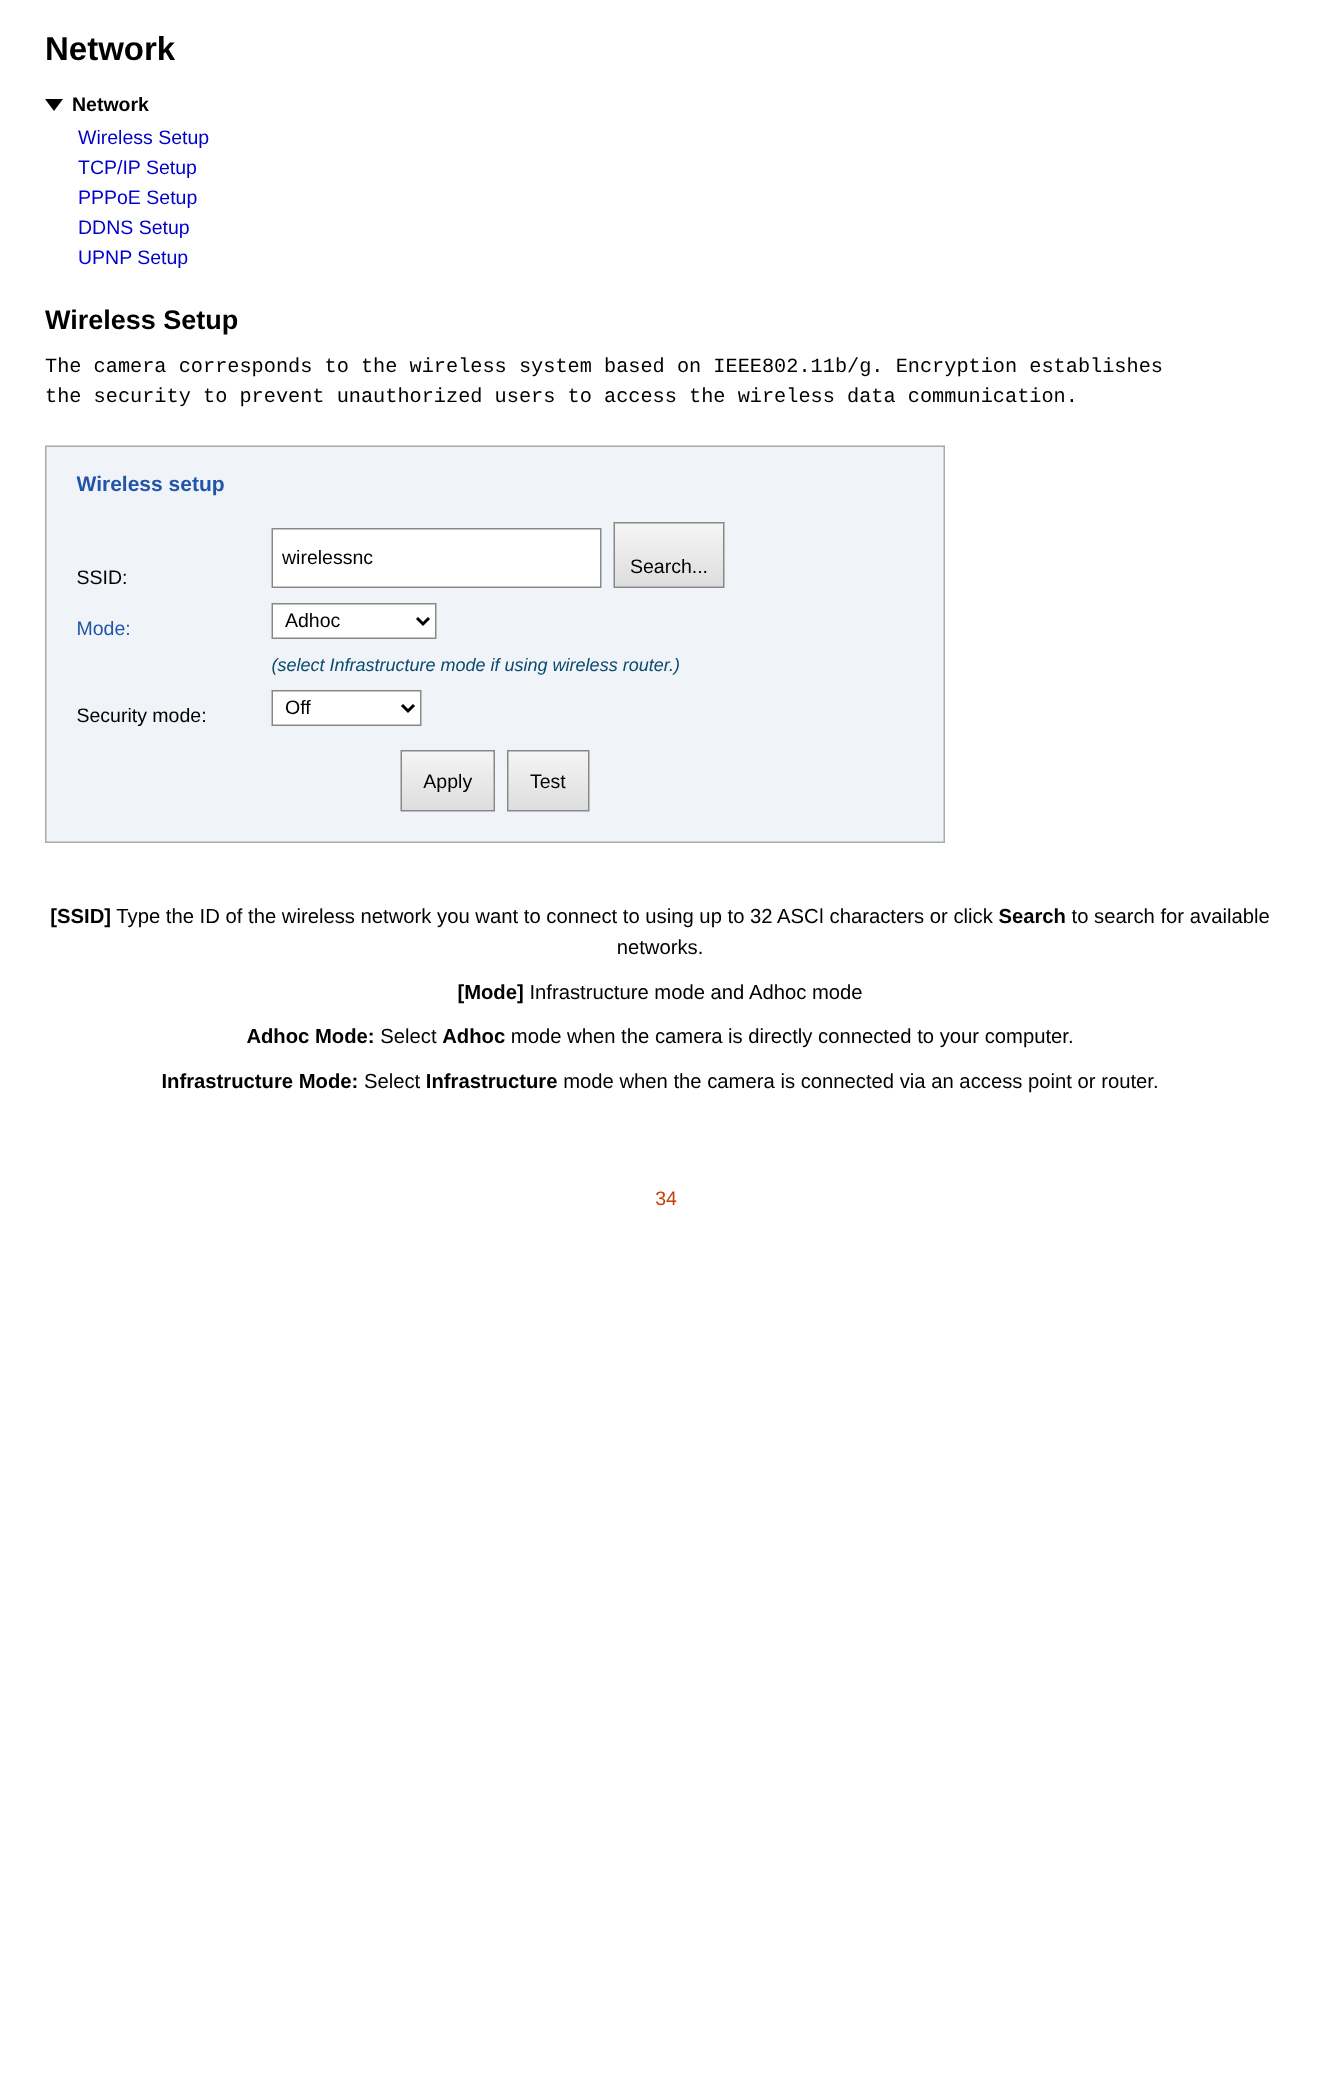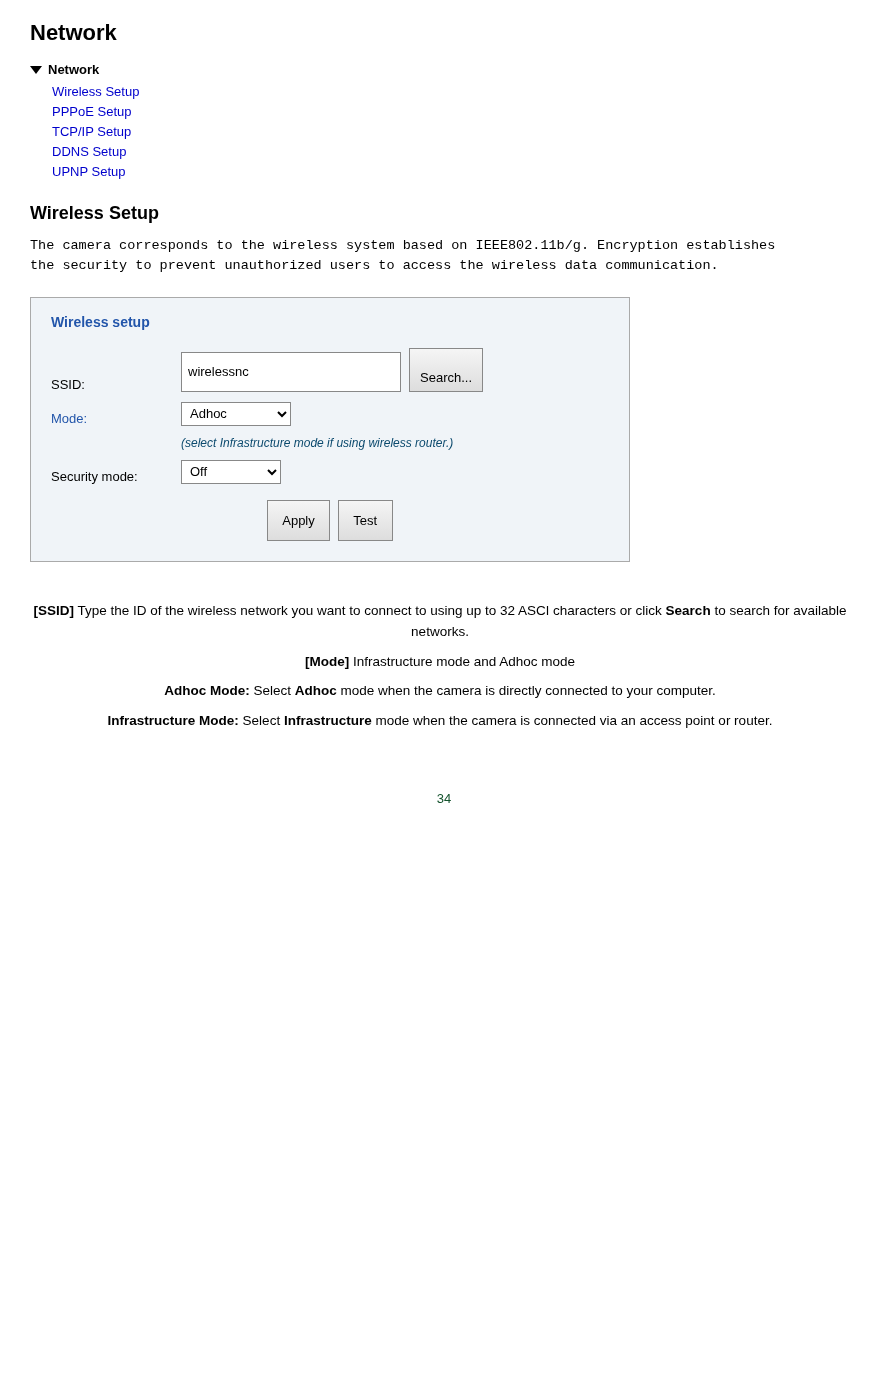--- a/index.html
+++ b/index.html
@@ -153,42 +153,42 @@
     .info-section p {
       margin-bottom: 8px;
       text-align: center;
     }
     .info-section .label-bold {
       font-weight: bold;
     }
     .page-number {
       text-align: center;
       font-size: 13px;
-      color: #14532d;
+      color: #c2410c;
       margin-top: 60px;
     }
   </style>
 </head>
 <body>
 
 
 
 
 <h1 class="page-title">Network</h1>
 
 
 <div class="nav-section">
   <div class="nav-network-header">
     <div class="nav-triangle"></div>
     <span>Network</span>
   </div>
   <ul class="nav-links">
     <li><a href="#">Wireless Setup</a></li>
+    <li><a href="#">TCP/IP Setup</a></li>
     <li><a href="#">PPPoE Setup</a></li>
-    <li><a href="#">TCP/IP Setup</a></li>
     <li><a href="#">DDNS Setup</a></li>
     <li><a href="#">UPNP Setup</a></li>
   </ul>
 </div>
 
 
 <h2 class="section-title">Wireless Setup</h2>
 
 
 <p class="description">The camera corresponds to the wireless system based on IEEE802.11b/g. Encryption establishes the security to prevent unauthorized users to access the wireless data communication.</p>

